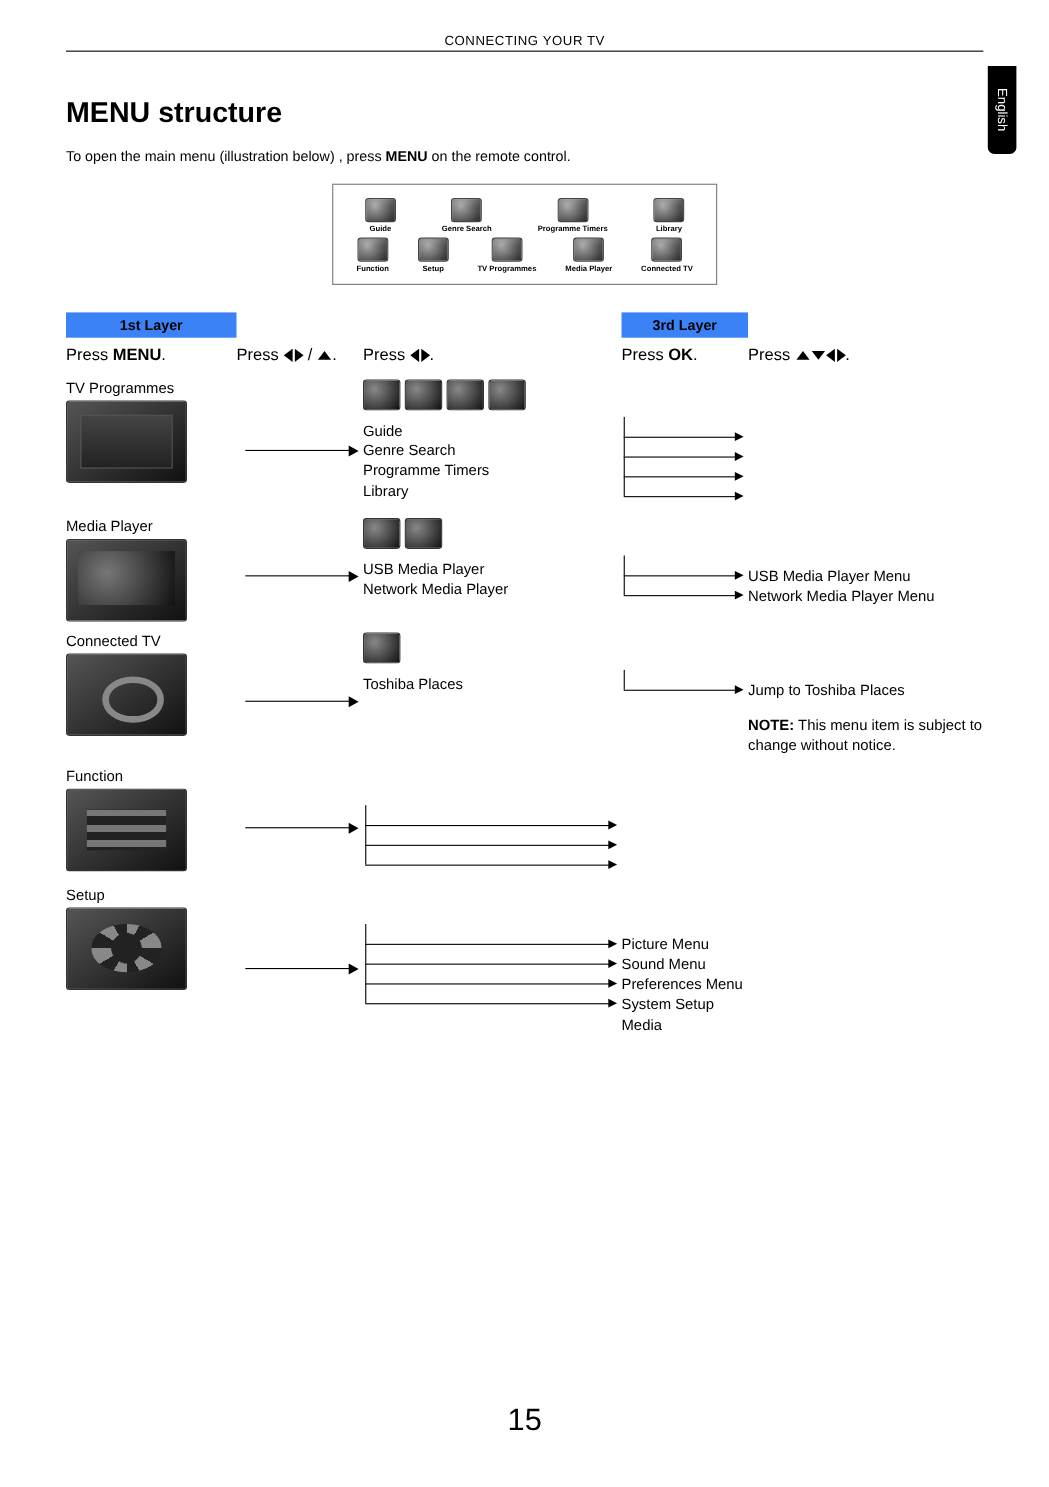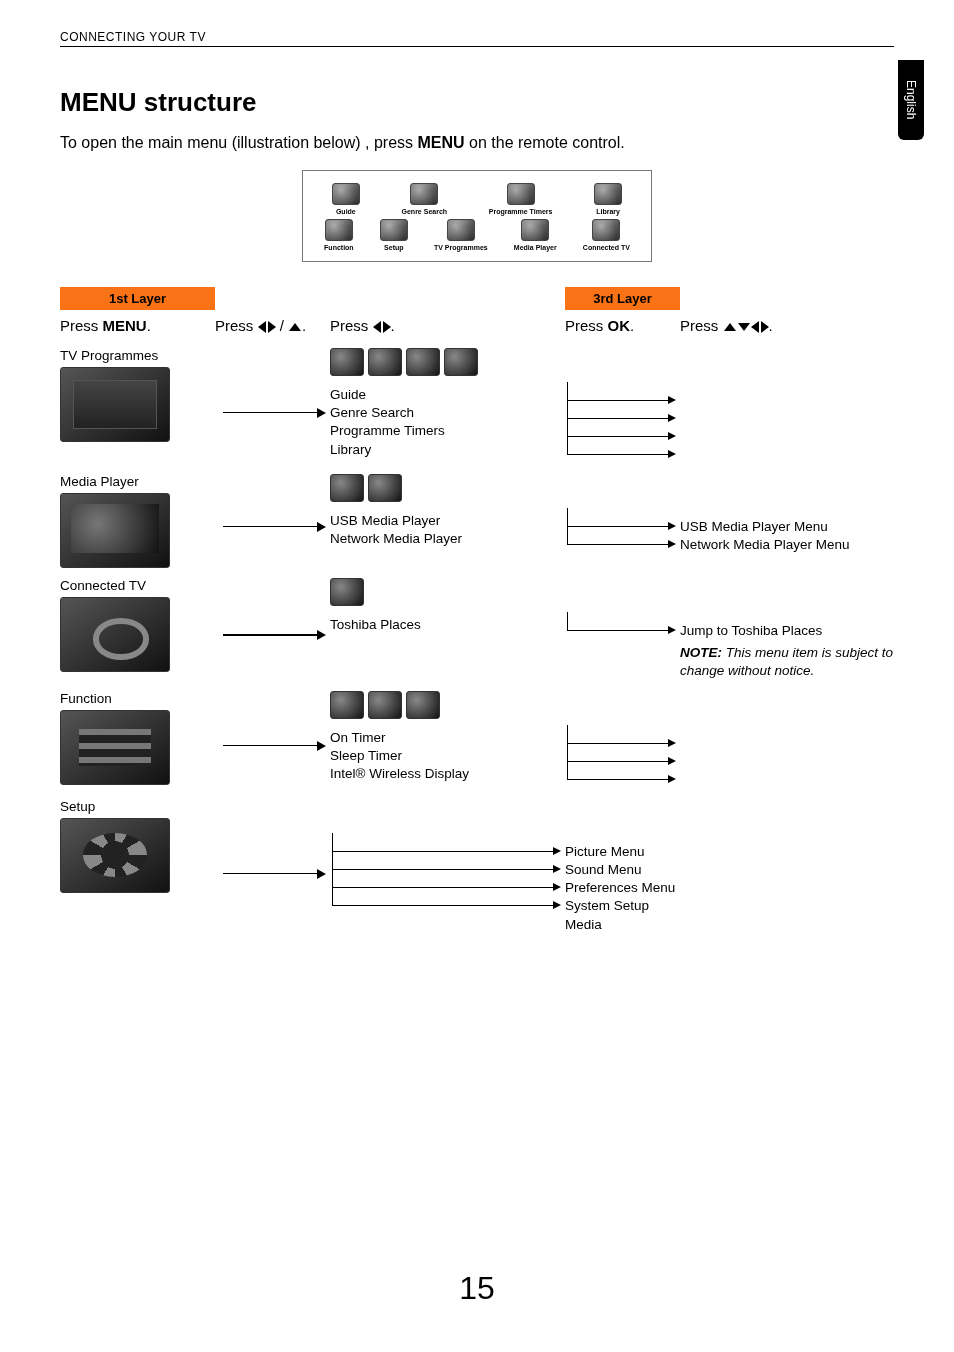--- a/index.html
+++ b/index.html
@@ -7,21 +7,21 @@
     margin: 0;
     font-family: "Segoe UI", Arial, sans-serif;
     background: #fff;
     color: #000;
     width: 954px;
     height: 1352px;
     position: relative;
     padding: 30px 60px 0 60px;
   }
   .header-label {
-    text-align: left;
+    text-align: center;
     font-size: 12px;
     letter-spacing: 0.5px;
     border-bottom: 1.5px solid #000;
     padding-bottom: 2px;
     padding-right: 0;
   }
   .side-tab {
     position: absolute;
     top: 60px;
     right: 30px;
@@ -36,21 +36,21 @@
     align-items: center;
     justify-content: center;
     border-radius: 0 0 6px 6px;
   }
   h1.section-title {
     font-size: 26px;
     font-weight: 700;
     margin: 40px 0 16px 0;
   }
   .intro {
-    font-size: 16px;
+    font-size: 13px;
     margin-bottom: 18px;
   }
   .menu-illustration {
     border: 1px solid #777;
     width: 350px;
     margin: 0 auto 25px auto;
     padding: 12px 8px 6px 8px;
     background: #fff;
   }
   .mi-row { display: flex; justify-content: space-around; margin-bottom: 4px; }
@@ -64,21 +64,21 @@
     box-shadow: inset 0 4px 4px rgba(255,255,255,0.15);
   }
   .mi-label { font-size: 7px; font-weight: 700; }
 
   .layer-headers {
     display: grid;
     grid-template-columns: 155px 115px 235px 115px 235px;
     margin-top: 14px;
   }
   .layer-head {
-    background: #f97316;
+    background: #3b82f6;
     font-weight: 700;
     font-size: 13px;
     text-align: center;
     padding: 4px 0;
   }
   .layer-sub {
     display: grid;
     grid-template-columns: 155px 115px 235px 115px 235px;
     font-size: 15px;
     margin: 5px 0 12px 0;
@@ -167,36 +167,36 @@
      right: 4px;
      top: 4px;
      width:0;height:0;
      border-left: 8px solid #000;
      border-top: 4px solid transparent;
      border-bottom: 4px solid transparent;
    }
 
    .col5 { padding-top: 44px; }
    .col5 div { line-height: 1.35; }
-   .col5 .note { margin-top: 4px; font-style: italic; }
+   .col5 .note { margin-top: 14px; }
 
   .tri-left, .tri-right, .tri-up, .tri-down {
     display:inline-block; width:0;height:0;vertical-align:middle;
   }
   .tri-left { border-right:8px solid #000;border-top:6px solid transparent;border-bottom:6px solid transparent;margin-right:1px;}
   .tri-right { border-left:8px solid #000;border-top:6px solid transparent;border-bottom:6px solid transparent;margin-left:1px;}
   .tri-up { border-bottom:8px solid #000;border-left:6px solid transparent;border-right:6px solid transparent;margin:0 1px;}
   .tri-down { border-top:8px solid #000;border-left:6px solid transparent;border-right:6px solid transparent;margin:0 1px;}
 
   .page-number {
     position: absolute;
     bottom: 45px;
     left: 0; right: 0;
     text-align: center;
-    font-size: 32px;
+    font-size: 28px;
   }
 </style>
 </head>
 <body>
 
 <div class="header-label">CONNECTING YOUR TV</div>
 
 <div class="side-tab">English</div>
 
 <h1 class="section-title">MENU structure</h1>
@@ -361,32 +361,20 @@
         <div>Jump to Toshiba Places</div>
         <div class="note"><b>NOTE:</b> This menu item is subject to change without notice.</div>
       </div>
     </div>
     <div class="section-row">
       <div class="col1">
         <div class="row-title">Function</div>
         <div class="thumb function"></div>
       </div>
       <div class="arrow-between"></div>
-      <div class="col3">
-        <div class="icon-strip">
-          <div class="ic"></div>
-          <div class="ic"></div>
-          <div class="ic"></div>
-        </div>
-        <div class="items">
-          <div>On Timer</div>
-          <div>Sleep Timer</div>
-          <div>Intel® Wireless Display</div>
-        </div>
-      </div>
       <div class="col4">
         <div class="link-line">
           <div class="riser"></div>
         </div>
         <div class="link-line">
           <div class="riser"></div>
         </div>
         <div class="link-line">
           <div class="riser"></div>
         </div>

